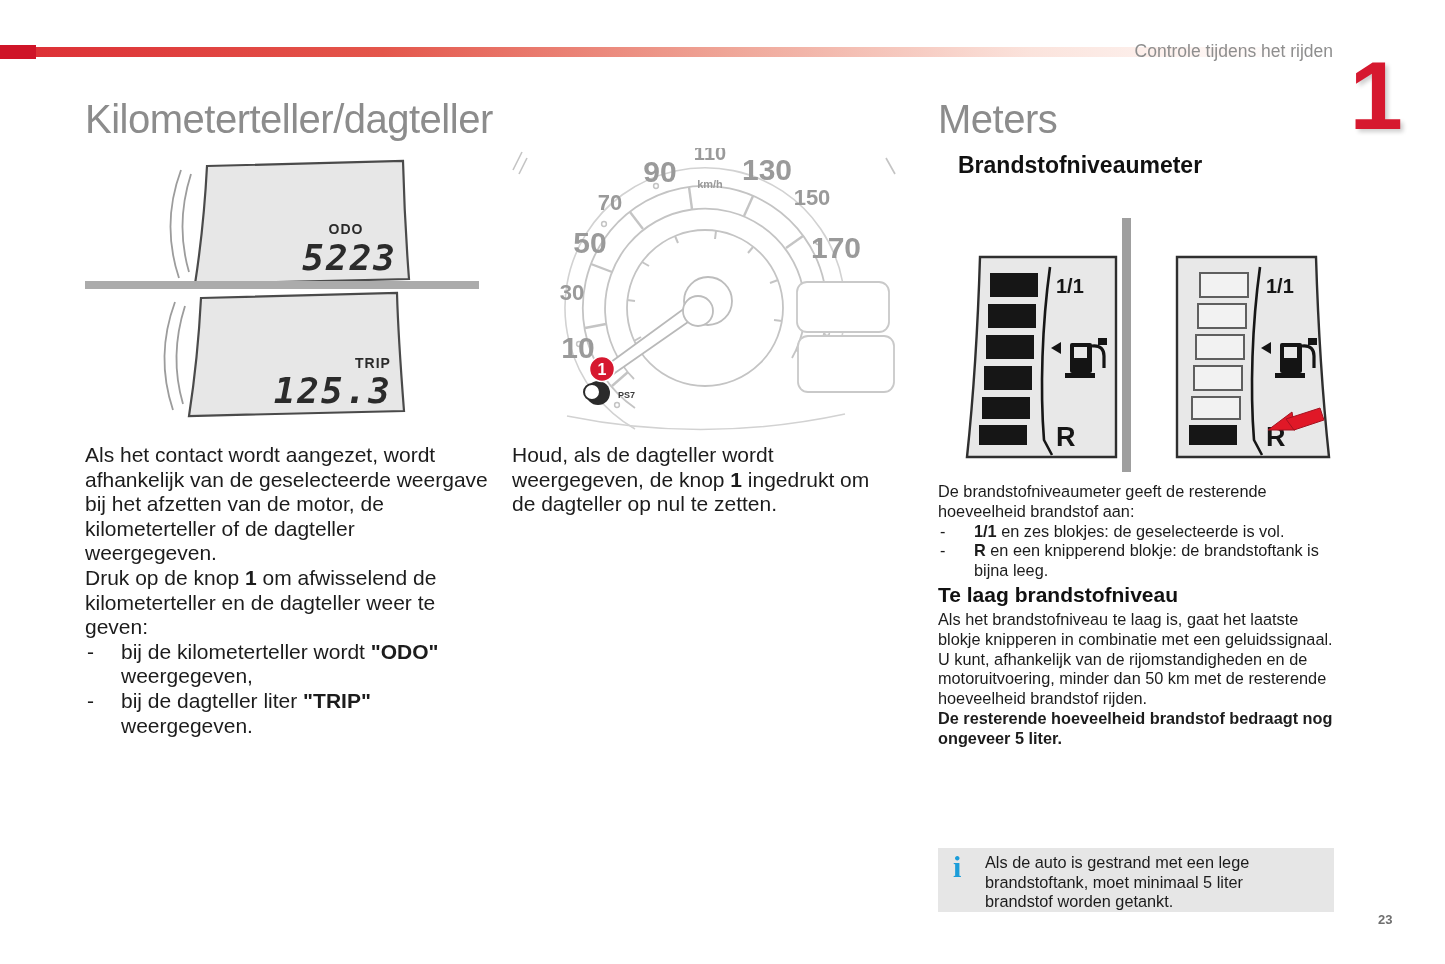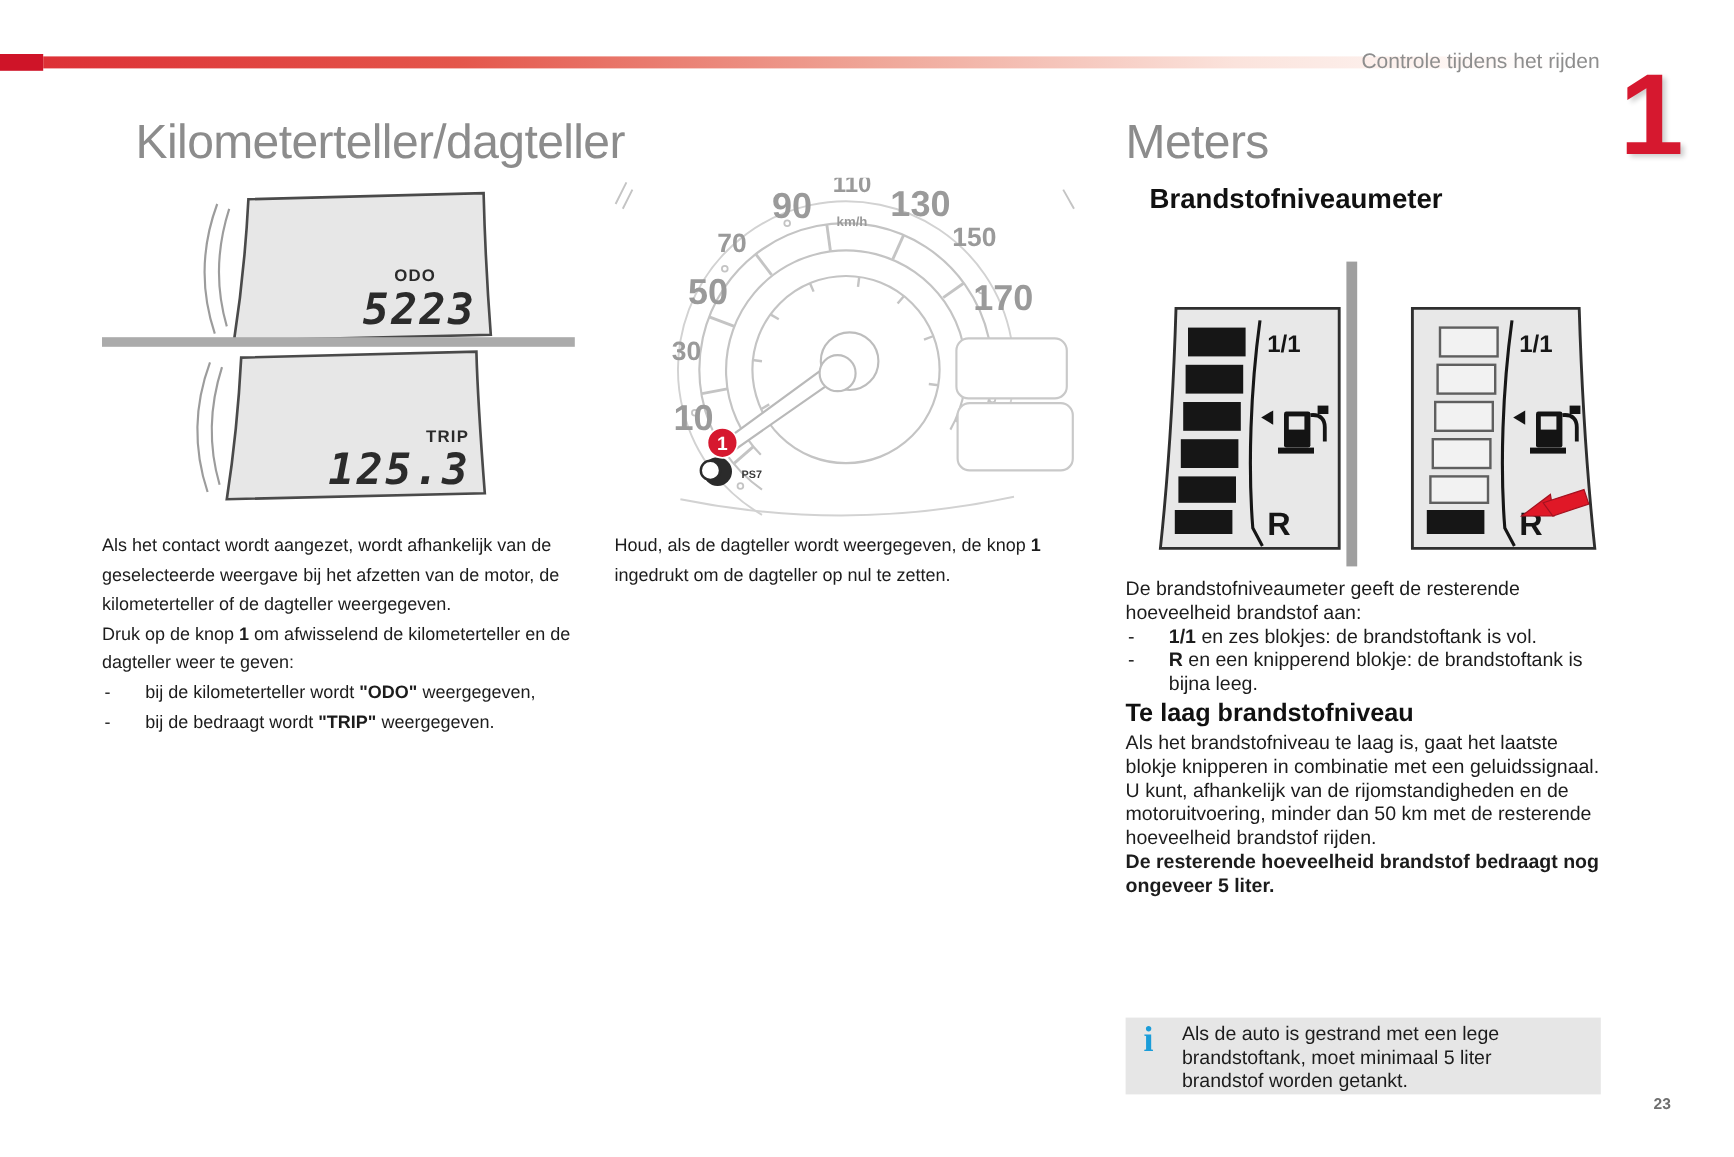--- a/index.html
+++ b/index.html
@@ -12,25 +12,25 @@
   .bar-block { position:absolute; left:0; top:45px; width:36px; height:14px; background:#cf1428; }
   .bar-grad  { position:absolute; left:36px; top:47px; width:1380px; height:10px;
     background:linear-gradient(to right,#dd3136 0%,#e4564b 25%,#efa597 50%,#fbe3dc 72%,#ffffff 92%); }
   .section-header { position:absolute; left:938px; top:41px; width:395px; text-align:right;
     font-size:17.5px; color:#8e8e8e; }
   .chapter-num { position:absolute; right:42px; top:48px; font-size:96px; font-weight:bold;
     color:#d6182f; line-height:1; text-shadow:3px 3px 4px #cfcfcf; }
   .page-num { position:absolute; left:1378px; top:912px; font-size:13px; font-weight:bold; color:#6f6f6f; }
 
   .h1 { position:absolute; font-size:40px; font-weight:400; color:#8c8c8c; letter-spacing:-0.5px; }
-  .h1-left { left:85px; top:97px;margin-left:28px; }
+  .h1-left { left:85px; top:97px; }
   .h1-right { left:938px; top:97px; }
   .h2-right { position:absolute; left:938px; top:152px; font-size:23px; font-weight:bold; color:#111;margin-left:20px; }
 
-  .body-text { position:absolute; font-size:15px; line-height:24.6px; color:#1c1c1c; }
+  .body-text { position:absolute; font-size:21px; line-height:24.6px; color:#1c1c1c; }
   .text-left { left:85px; top:443px; width:404px; }
   .text-mid  { left:512px; top:443px; width:368px; }
   .text-right{ left:938px; top:482px; width:402px; font-size:16.3px; line-height:19.8px; }
   .body-text p { margin:0; }
   .li { position:relative; padding-left:36px; }
   .li .dash { position:absolute; left:2px; }
   b { font-weight:bold; }
   .h2-inline { font-size:21px; font-weight:bold; color:#111; line-height:26px; margin:1px 0 2px 0; }
 
   .fig { position:absolute; overflow:hidden; }
@@ -87,21 +87,21 @@
 
   <div class="body-text text-left">
     <p><span>Als het contact wordt aangezet, wordt afhankelijk van de geselecteerde weergave bij het afzetten van de motor, de kilometerteller of de dagteller weergegeven.</span></p>
     <p><span>Druk op de knop </span><b>1</b><span> om afwisselend de kilometerteller en de dagteller weer te geven:</span></p>
     <div class="li">
       <span class="dash">-</span>
       <span>bij de kilometerteller wordt </span><b>"ODO"</b><span> weergegeven,</span>
     </div>
     <div class="li">
       <span class="dash">-</span>
-      <span>bij de bedraagt wordt </span><b>"TRIP"</b><span> weergegeven.</span>
+      <span>bij de dagteller liter </span><b>"TRIP"</b><span> weergegeven.</span>
     </div>
   </div>
 
   <div class="fig fig-speed">
     <svg width="400" height="285" viewBox="0 0 400 285">
 
       <path d="M 8,22 L 17,4 M 14,26 L 22,10" stroke="#c4c4c4" stroke-width="1.6" fill="none"></path>
       <path d="M 381,10 L 390,26" stroke="#c4c4c4" stroke-width="1.6" fill="none"></path>
 
       <path d="M 130,281 A 140 140 0 1 1 314,241" fill="none" stroke="#d2d2d2" stroke-width="1.6"></path>
@@ -228,21 +228,21 @@
           <polygon points="348,204 382,193 386,205 356,215" fill="#e01827" stroke="#a31220" stroke-width="1"></polygon>
         </g>
       </g>
     </svg>
   </div>
 
   <div class="body-text text-right">
     <p><span>De brandstofniveaumeter geeft de resterende hoeveelheid brandstof aan:</span></p>
     <div class="li">
       <span class="dash">-</span>
-      <b>1/1</b><span> en zes blokjes: de brandstoftank is vol.</span>
+      <b>1/1</b><span> en zes blokjes: de geselecteerde is vol.</span>
     </div>
     <div class="li">
       <span class="dash">-</span>
       <b>R</b><span> en een knipperend blokje: de brandstoftank is bijna leeg.</span>
     </div>
     <div class="h2-inline">Te laag brandstofniveau</div>
     <p><span>Als het brandstofniveau te laag is, gaat het laatste blokje knipperen in combinatie met een geluidssignaal.</span></p>
     <p><span>U kunt, afhankelijk van de rijomstandigheden en de motoruitvoering, minder dan 50 km met de resterende hoeveelheid brandstof rijden.</span></p>
     <p><b>De resterende hoeveelheid brandstof bedraagt nog ongeveer 5 liter.</b></p>
   </div>

